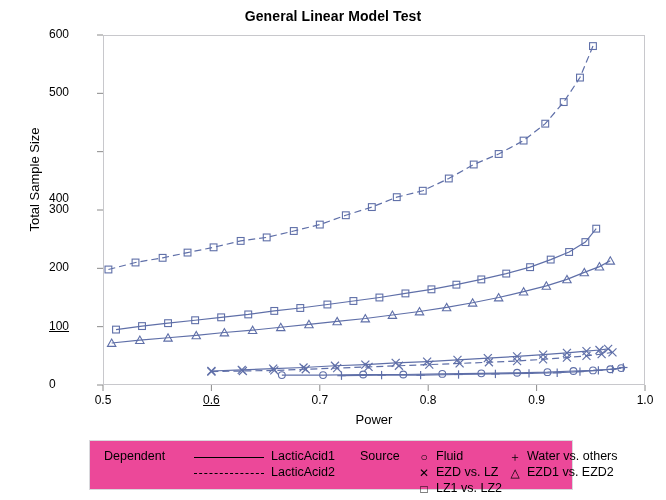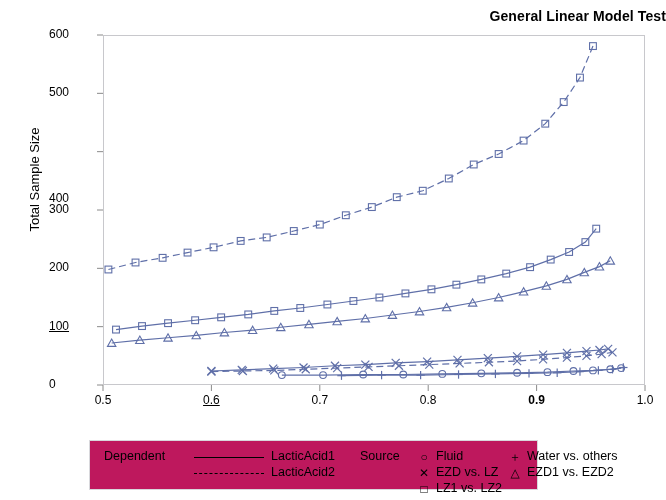--- a/index.html
+++ b/index.html
@@ -18,21 +18,21 @@
   #chart-root {
     position: absolute;
     left: 0; top: 0;
     width: 666px;
     height: 500px;
   }
   .chart-title {
     position: absolute;
     left: 0; top: 8px;
     width: 666px;
-    text-align: right;
+    text-align: center;
     font-size: 14px;
     font-weight: bold;
     letter-spacing: 0.1px;
   }
   .plot-frame {
     position: absolute;
     left: 103px;
     top: 35px;
     width: 542px;
     height: 350px;
@@ -74,25 +74,25 @@
   .xtick-label {
     position: absolute;
     width: 48px;
     text-align: center;
     font-size: 12px;
   }
   .legend-box {
     position: absolute;
     left: 89px;
     top: 440px;
-    width: 449px;
+    width: 484px;
     height: 50px;
     border: 1px solid #d8d8dc;
     box-sizing: border-box;
-    background: #be185d;
+    background: #ec4899;
     text-decoration: underline;
   }
   .legend-title {
     position: absolute;
     font-size: 12.5px;
     white-space: nowrap;
   }
   .legend-entry-label {
     position: absolute;
     font-size: 12.5px;
@@ -120,36 +120,37 @@
 </head>
 <body>
 
 <div id="chart-root">
 
   <div class="chart-title">General Linear Model Test</div>
 
   <div class="plot-frame"></div>
 
   <div class="ylabel">Total Sample Size</div>
+  <div class="xlabel">Power</div>
 
   <div id="ytick-labels">
       <div class="ytick-label" style="left: 49px; top: 377px;">0</div>
       <div class="ytick-label" style="left: 49px; top: 318.667px; text-decoration: underline;">100</div>
       <div class="ytick-label" style="left: 49px; top: 260.333px;">200</div>
       <div class="ytick-label" style="left: 49px; top: 202px;">300</div>
       <div class="ytick-label" style="left: 49px; top: 143.667px; margin-top: 47px;">400</div>
       <div class="ytick-label" style="left: 49px; top: 85.3333px;">500</div>
       <div class="ytick-label" style="left: 49px; top: 27px;">600</div>
     </div>
   <div id="xtick-labels">
       <div class="xtick-label" style="left: 79px; top: 393px;">0.5</div>
       <div class="xtick-label" style="left: 187.4px; top: 393px; text-decoration: underline;">0.6</div>
       <div class="xtick-label" style="left: 295.8px; top: 393px;">0.7</div>
       <div class="xtick-label" style="left: 404.2px; top: 393px; text-align: center;">0.8</div>
-      <div class="xtick-label" style="left: 512.6px; top: 393px; font-weight: bold;">0.9</div>
+      <div class="xtick-label" style="left: 512.6px; top: 393px;">0.9</div>
       <div class="xtick-label" style="left: 621px; top: 393px;">1.0</div>
     </div>
 
   <svg class="plot-svg" viewBox="0 0 666 500">
     <g id="axis-ticks">
         <line x1="97" y1="385" x2="103" y2="385" stroke="#8a8a8a" stroke-width="1"></line>
         <line x1="97" y1="326.6666666666667" x2="103" y2="326.6666666666667" stroke="#8a8a8a" stroke-width="1"></line>
         <line x1="97" y1="268.33333333333337" x2="103" y2="268.33333333333337" stroke="#8a8a8a" stroke-width="1"></line>
         <line x1="97" y1="210" x2="103" y2="210" stroke="#8a8a8a" stroke-width="1"></line>
         <line x1="97" y1="151.66666666666669" x2="103" y2="151.66666666666669" stroke="#8a8a8a" stroke-width="1"></line>

